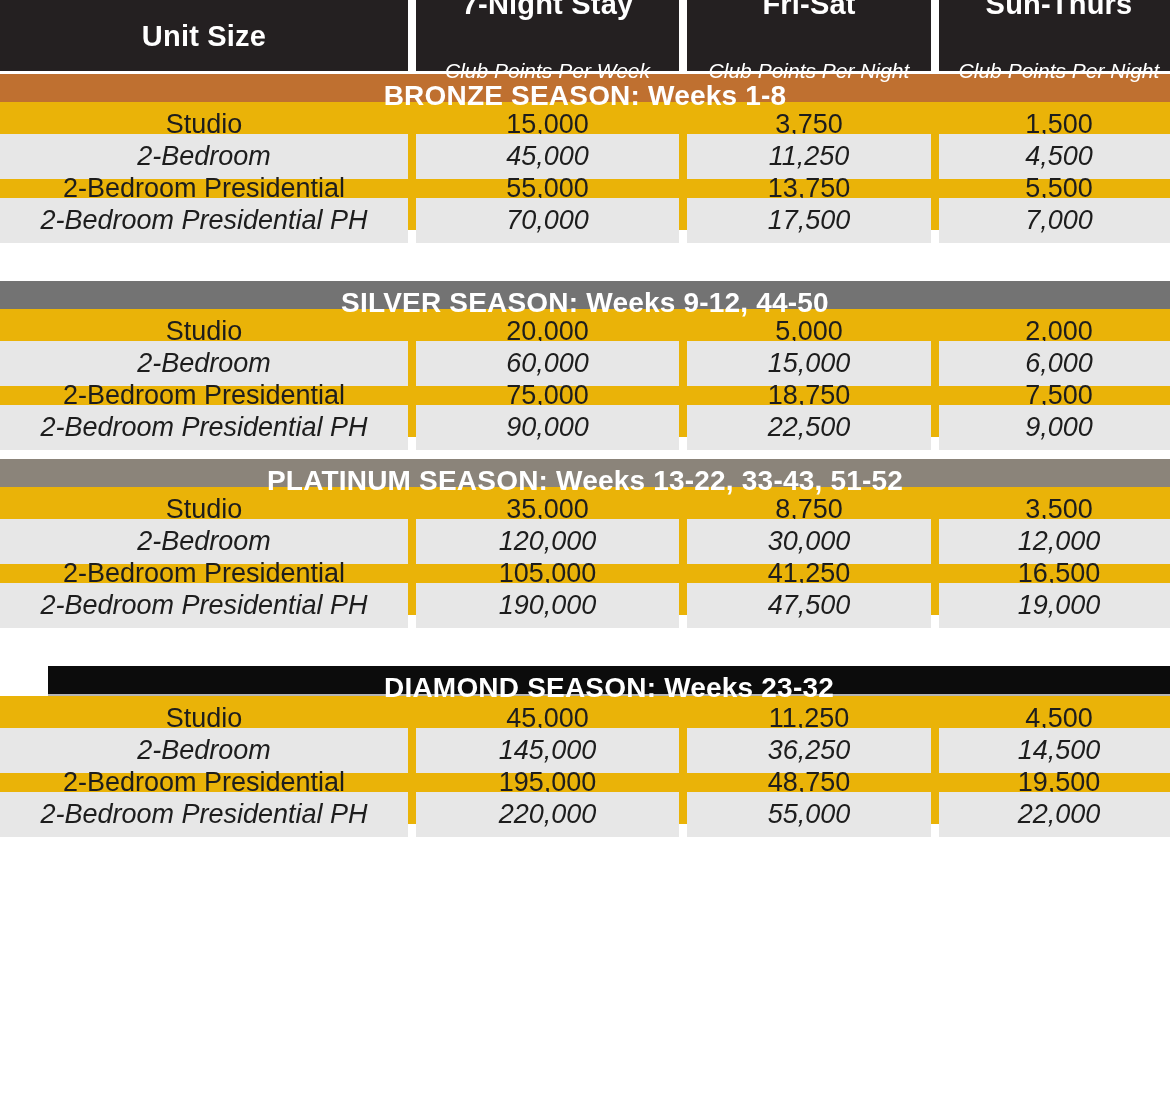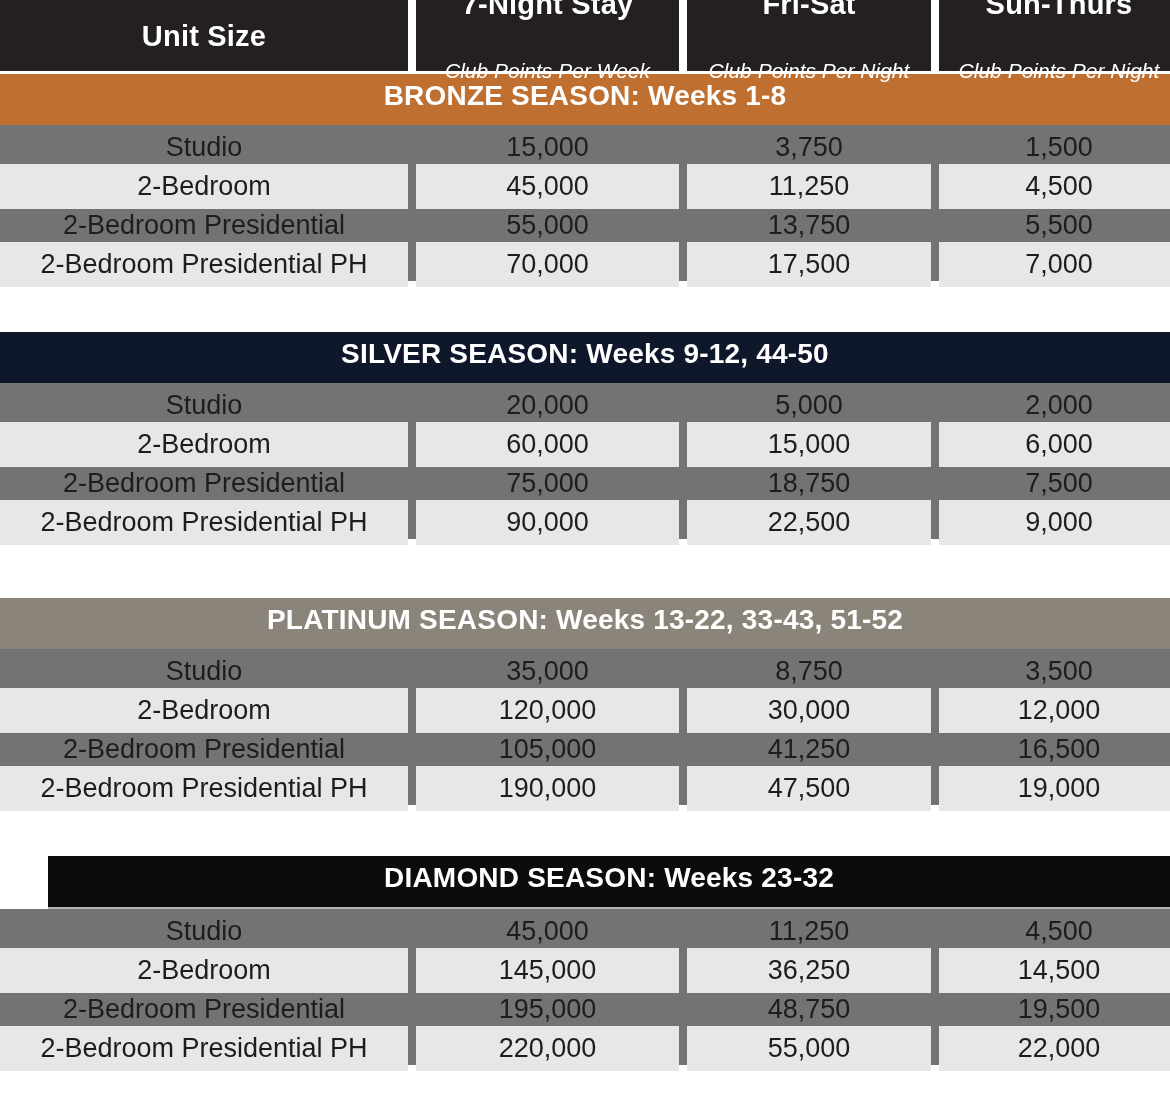--- a/index.html
+++ b/index.html
@@ -45,45 +45,45 @@
   .hsub {
     font-size: 21px;
     font-style: italic;
     line-height: 25px;
     font-weight: 400;
     margin-top: 38px;
   }
 
   
   .banner {
-    height: 51px;
+    height: 28px;
     line-height: 43px;
     text-align: center;
     color: #ffffff;
     font-size: 28px;
     font-weight: bold;
     letter-spacing: 0.2px;
   }
   .banner.bronze   { background: #bf7030; }
-  .banner.silver   { background: #0f172a; margin-top: 51px; }
-  .banner.platinum { background: #8b847a; margin-top: 59px; }
+  .banner.silver   { background: #737373; margin-top: 51px; }
+  .banner.platinum { background: #8b847a; margin-top: 22px; }
   .banner.diamond  { background: #0c0c0c; margin-top: 51px; border-bottom: 2px solid #b5b5b5; margin-left: 48px; }
 
   
-  .row { height: 39px; background: #737373; }
+  .row { height: 32px; background: #eab308; }
   .cell {
     height: 45px;
     line-height: 45px;
     text-align: center;
     font-size: 27px;
     color: #1d1d1d;
     white-space: nowrap;
     overflow: hidden;
   }
-  .row.alt .cell { background: #e7e7e7; }
+  .row.alt .cell { background: #e7e7e7; font-style: italic; }
 </style>
 </head>
 <body>
 
 <div class="points-table">
 
   <div class="grid4 header-row">
     <div class="hcell">
       <div class="htitle">Unit Size</div>
     </div>

